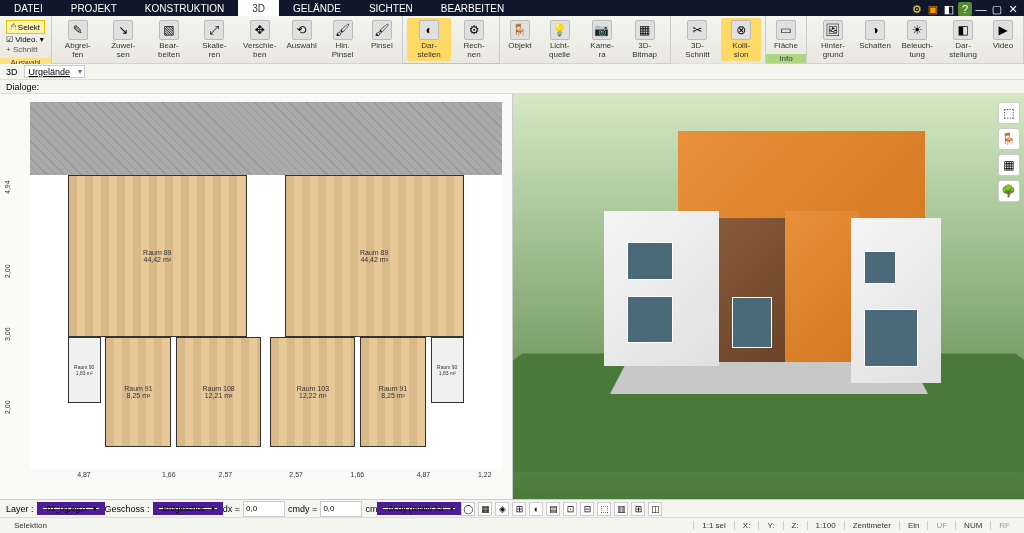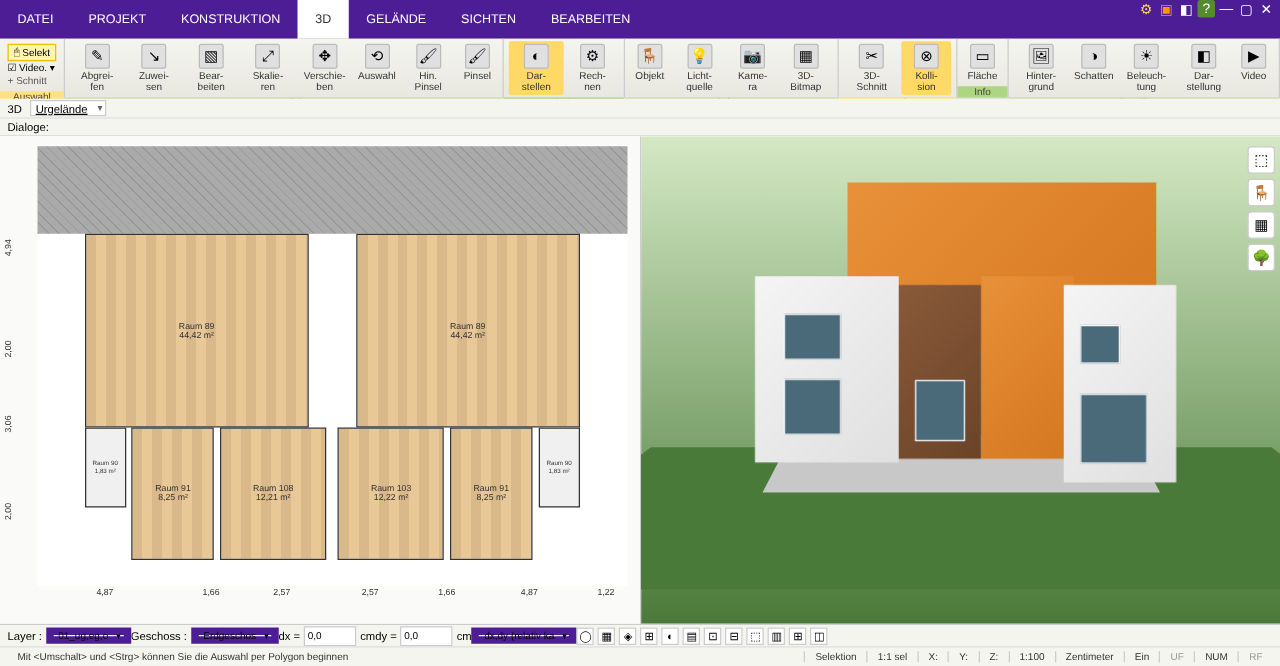--- a/index.html
+++ b/index.html
@@ -1,19 +1,19 @@
 <!DOCTYPE html>
 <html><head>
 <meta charset="utf-8">
 <style>
 * { margin: 0; padding: 0; box-sizing: border-box; font-family: Arial, sans-serif; }
 body { width: 1024px; height: 533px; overflow: hidden; background: #fff; display: flex; flex-direction: column; font-size: 10px; }
 
 
-.menubar { height: 31px; background: #4c1d95; display: flex; align-items: flex-start; color: #fff; font-size: 10px; }
+.menubar { height: 16px; background: #0f172a; display: flex; align-items: flex-end; color: #fff; font-size: 10px; }
 .menubar .tab { padding: 0 14px; height: 100%; display: flex; align-items: center; cursor: pointer; }
 .menubar .tab.active { background: #fff; color: #333; }
 .menubar .spacer { flex: 1; }
 .titlebar-icons { display: flex; gap: 2px; padding-right: 4px; }
 .titlebar-icons span { width: 14px; height: 14px; display: flex; align-items: center; justify-content: center; font-size: 11px; cursor: pointer; }
 .help-icon { background: #558b2f; border-radius: 2px; }
 
 
 .ribbon { height: 48px; background: linear-gradient(#f5f5f0, #e8e8e0); border-bottom: 1px solid #ccc; display: flex; }
 .ribbon-group { display: flex; flex-direction: column; border-right: 1px solid #ccc; }
@@ -370,21 +370,20 @@
     <div class="mini-icon">⊡</div>
     <div class="mini-icon">⊟</div>
     <div class="mini-icon">⬚</div>
     <div class="mini-icon">▥</div>
     <div class="mini-icon">⊞</div>
     <div class="mini-icon">◫</div>
   </div>
 </div>
 
 <div class="statusbar">
-  <div class="seg">Mit &lt;Umschalt&gt; und &lt;Strg&gt; können Sie die Auswahl per Polygon beginnen</div>
   <div class="seg">Selektion</div>
   <div class="seg">1:1 sel</div>
   <div class="seg">X:</div>
   <div class="seg">Y:</div>
   <div class="seg">Z:</div>
   <div class="seg">1:100</div>
   <div class="seg">Zentimeter</div>
   <div class="seg">Ein</div>
   <div class="seg" style="color:#999">UF</div>
   <div class="seg">NUM</div>

